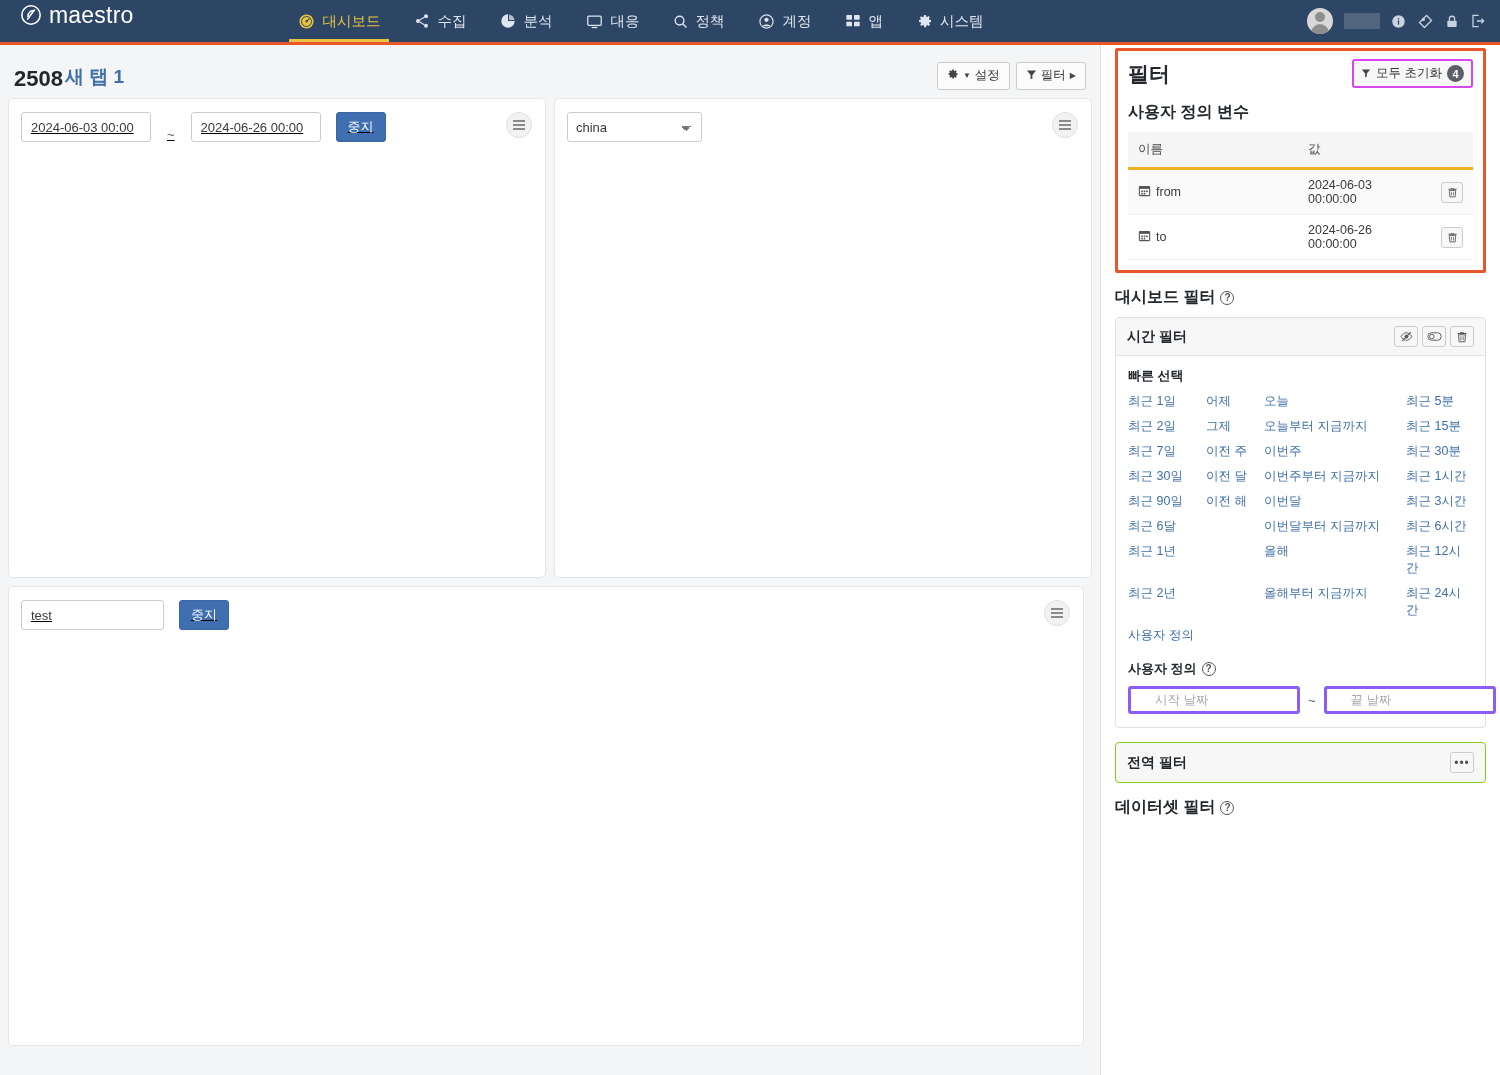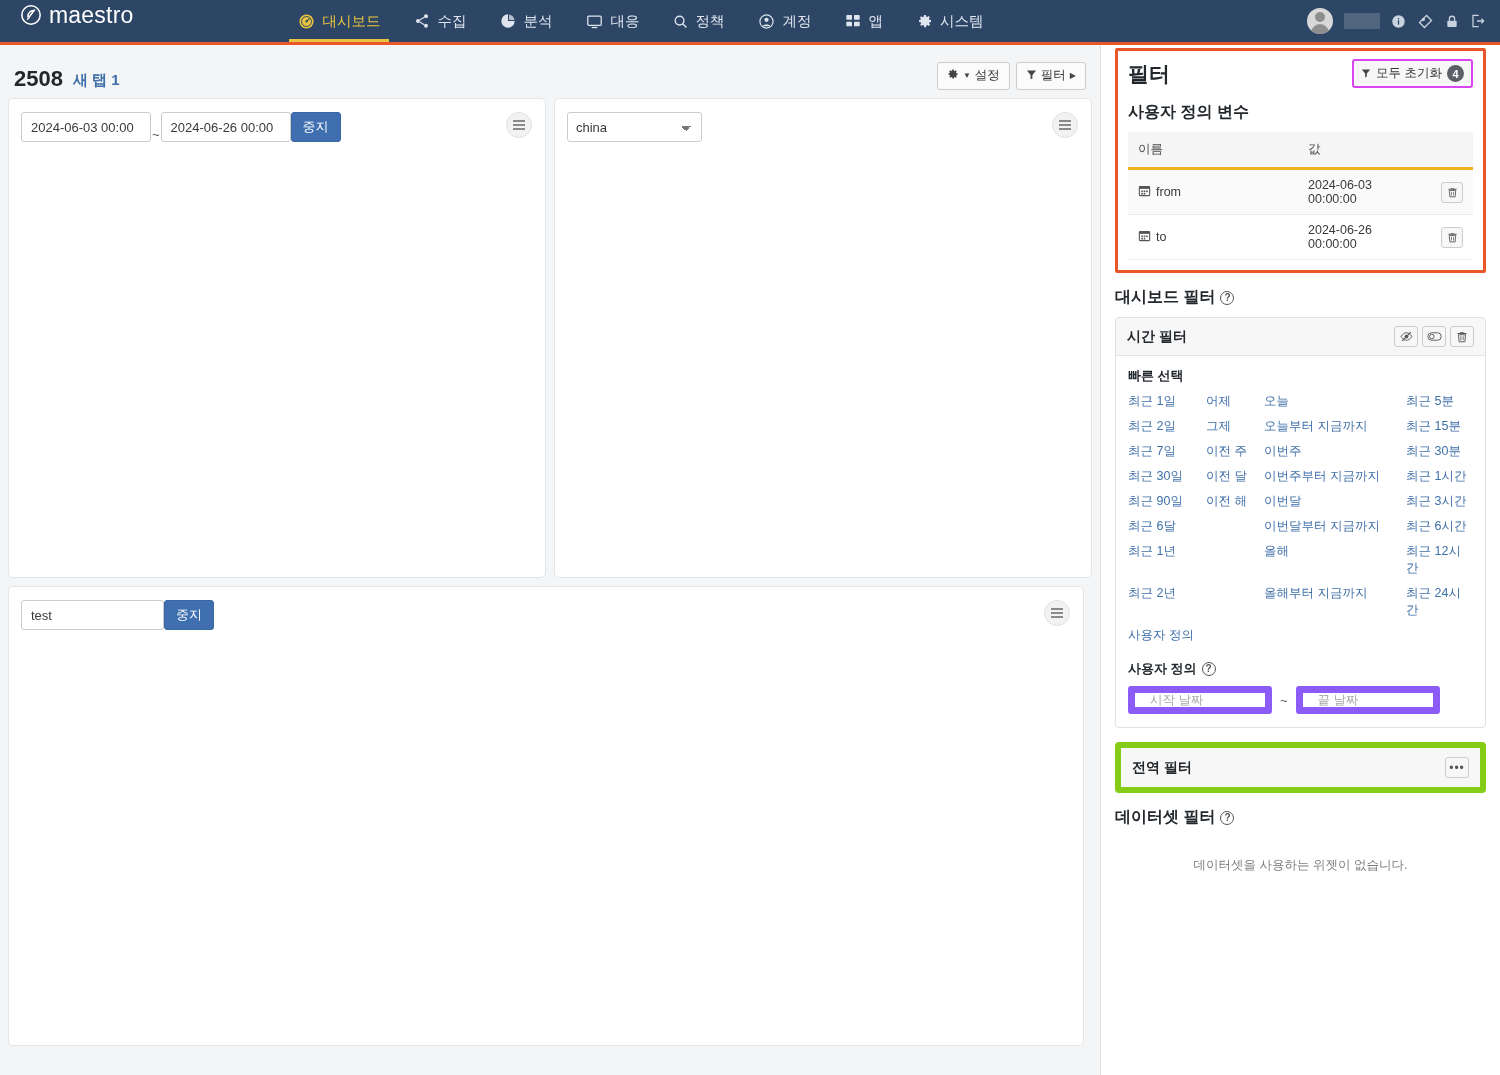--- a/index.html
+++ b/index.html
@@ -77,21 +77,21 @@
     background: #f4f5f6;
     position: relative;
     overflow: hidden;
   }
   .titlebar {
     display: flex; align-items: flex-end;
     padding: 13px 14px 0 14px;
     height: 45px;
   }
   .dash-id { font-size: 22px; font-weight: bold; color: #22272c; line-height: 1; }
-  .tab-name { font-size: 15px; color: #3f6fa8; font-weight: bold; margin-left: 10px; line-height: 1.35; }
+  .tab-name { font-size: 19px; color: #3f6fa8; font-weight: bold; margin-left: 2px; line-height: 1.35; }
   .title-actions {
     margin-left: auto; display: flex; gap: 6px;
   }
   .btn-light {
     background: #fbfbfb;
     border: 1px solid #ccc;
     border-radius: 3px;
     font-size: 12.5px;
     color: #333;
     padding: 5px 9px;
@@ -115,21 +115,21 @@
     position: absolute; top: 13px; right: 13px;
     width: 26px; height: 26px; border-radius: 50%;
     background: #f2f2f2; border: 1px solid #e0e0e0;
     display: flex; align-items: center; justify-content: center;
     cursor: pointer;
   }
   .hamb-lines { width: 12px; }
   .hamb-lines span {
     display: block; height: 1.6px; background: #8a8a8a; margin: 2.2px 0;
   }
-  .ctl-row { display: flex; align-items: flex-end; gap: 0; }
+  .ctl-row { display: flex; align-items: flex-end; gap: 15px; text-decoration: underline; }
   .txtinput {
     border: 1px solid #ccc; border-radius: 3px;
     height: 30px; padding: 0 9px;
     font-size: 13px; color: #3a3a3a;
     font-family: "Liberation Sans", sans-serif;
     background: #fff;
   }
   .txtinput.w-date { width: 130px; }
   .txtinput.w-text { width: 143px; }
   .tilde { color: #555; font-size: 13px; margin: 0 1px; }
@@ -253,31 +253,31 @@
     font-size: 12.5px;
   }
   .qs-link { color: #3f6fa8; cursor: pointer; }
   .custom-h {
     font-size: 13px; font-weight: bold; color: #22272c;
     margin: 16px 0 8px 0;
     display: flex; align-items: center; gap: 5px;
   }
   .dt-row { display: flex; align-items: center; gap: 7px; }
   .dt-input {
-    width: 144px; height: 28px;
-    border: 7px solid #8b5cf6; border-radius: 3px;
-    padding: 0 15px; font-size: 12.5px;
+    width: 172px; height: 28px;
+    border: 3px solid #8b5cf6; border-radius: 3px;
+    padding: 0 24px; font-size: 12.5px;
     color: #333;
     font-family: "Liberation Sans", sans-serif;
   }
   .dt-input::placeholder { color: #a6a6a6; }
   .global-card { margin-top: 14px; }
   .global-h {
     background: #f7f7f7;
-    border: 6px solid #84cc16; border-radius: 4px;
+    border: 1px solid #84cc16; border-radius: 4px;
     padding: 9px 11px;
     display: flex; align-items: center;
   }
   .empty-msg {
     text-align: center;
     font-size: 12.5px; color: #7d7d7d;
     padding: 20px 0;
   }
   .dots { letter-spacing: 1px; font-size: 12px; line-height: 8px; }
 </style>
@@ -685,17 +685,16 @@
           <span class="icon-btn">
             <span class="dots">•••</span>
           </span>
         </span>
       </div>
 
       <div class="sect-h">
         <span>데이터셋 필터</span>
         <span class="qmark">?</span>
       </div>
-      <div class="empty-msg">데이터셋을 사용하는 위젯이 없습니다.</div>
 
     </div>
   </div>
 </div>
 
 </body></html>

